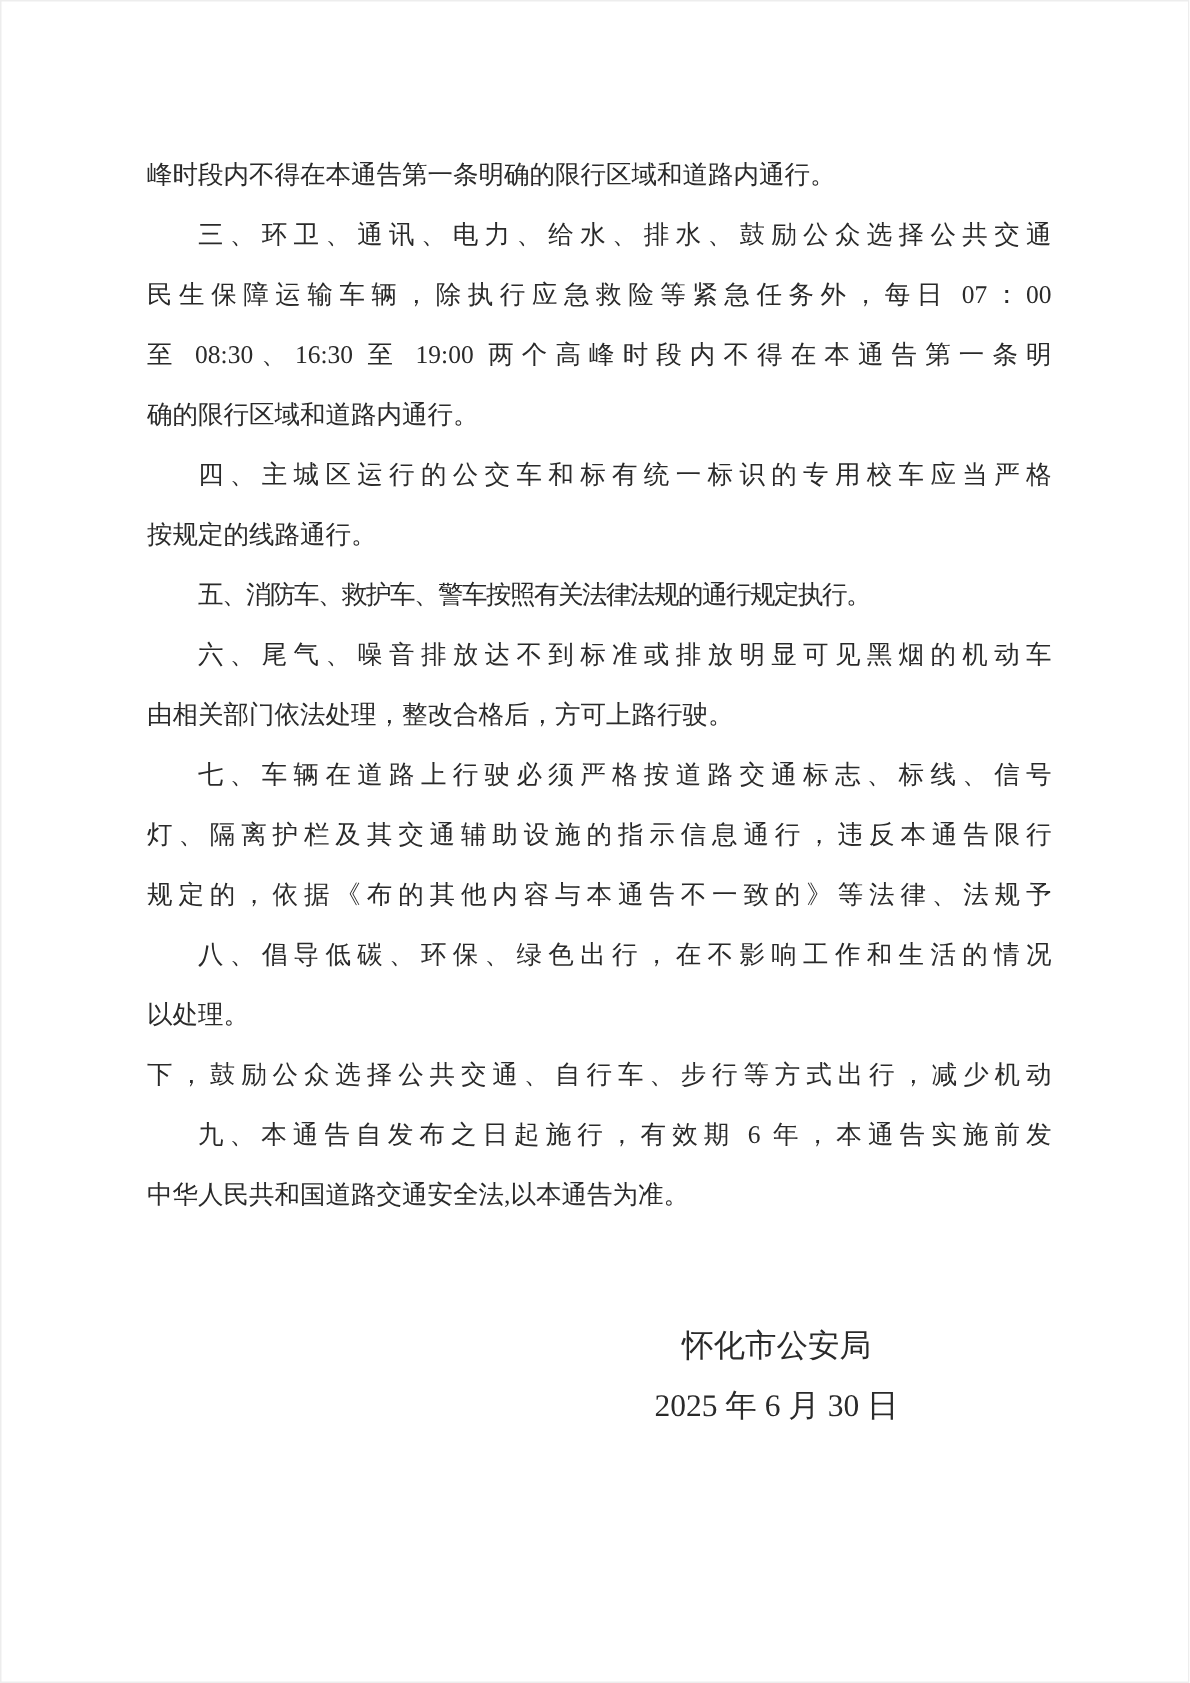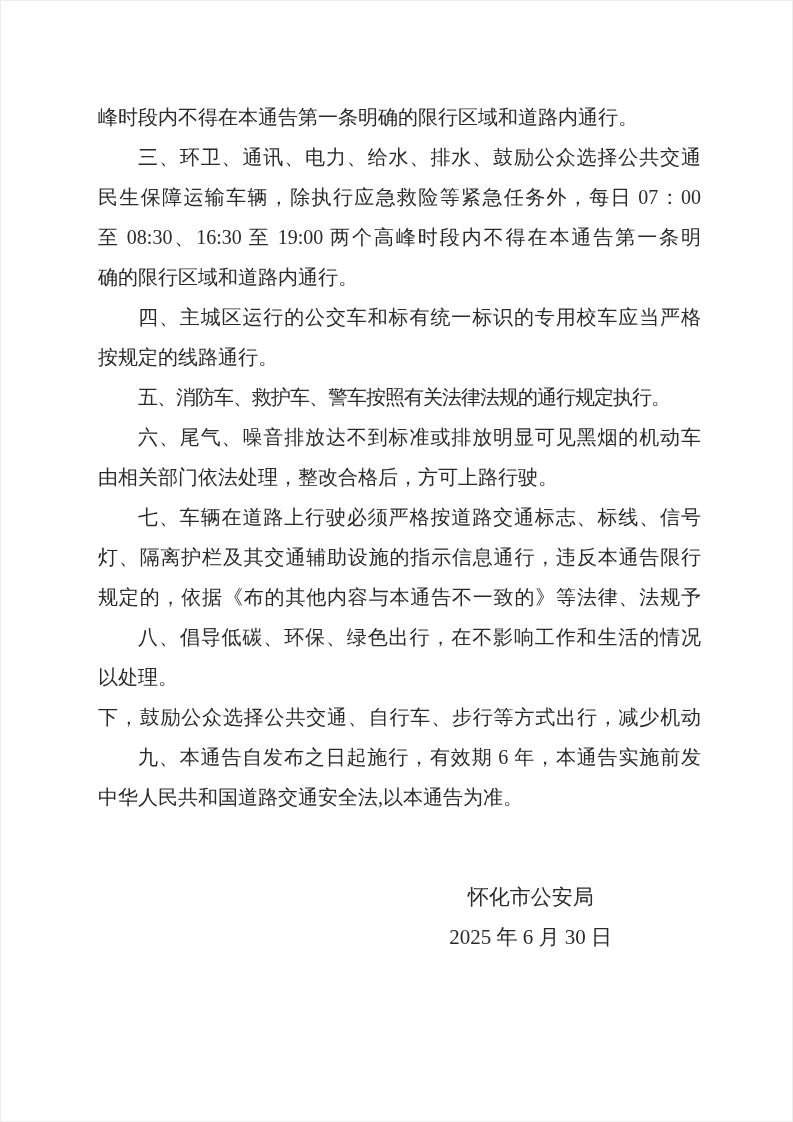--- a/index.html
+++ b/index.html
@@ -19,39 +19,39 @@
     overflow: hidden;
   }
   .content {
     position: absolute;
     left: 97px;
     top: 96px;
     width: 603px;
   }
   .line {
     margin: 0;
-    font-size: 20px;
+    font-size: 17px;
     line-height: 40px;
     height: 40px;
     white-space: normal;
   }
   .justify {
     text-align: justify;
     text-align-last: justify;
   }
   .indent {
     text-indent: 2em;
   }
   .tight {
     letter-spacing: -1px;
   }
   .signature-block {
     position: absolute;
     top: 876px;
-    right: 180px;
+    right: 193px;
     text-align: center;
   }
   .signature-block p {
     margin: 0;
     font-size: 21px;
     line-height: 40px;
   }
 </style>
 </head>
 <body>

